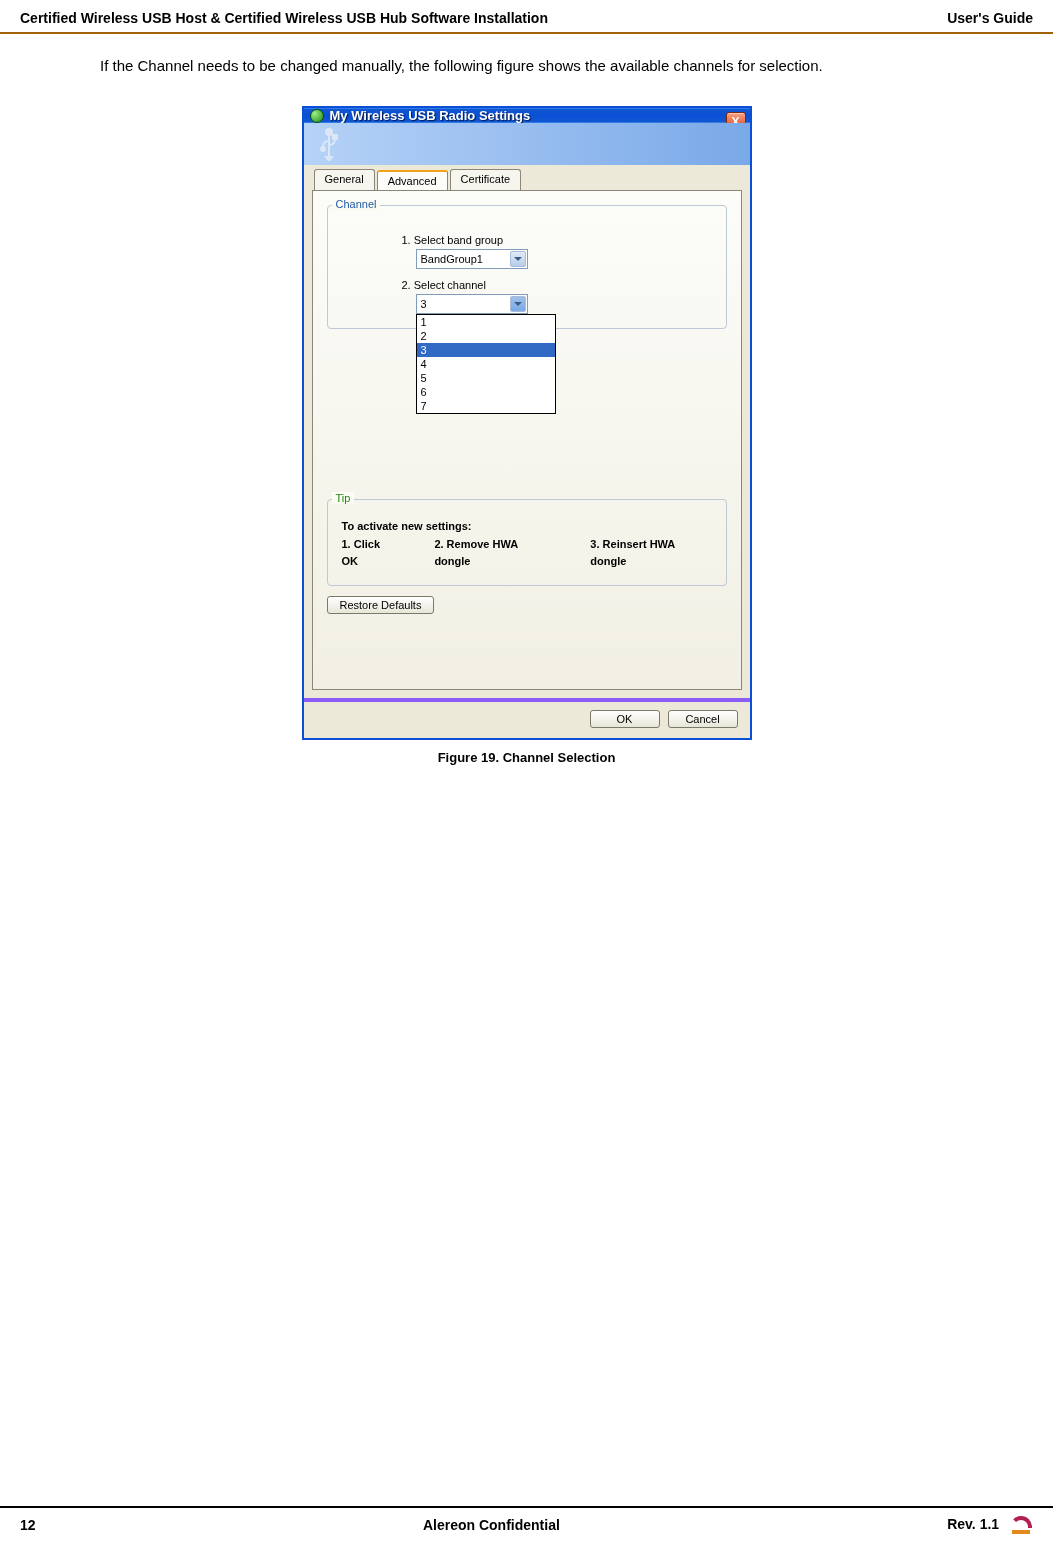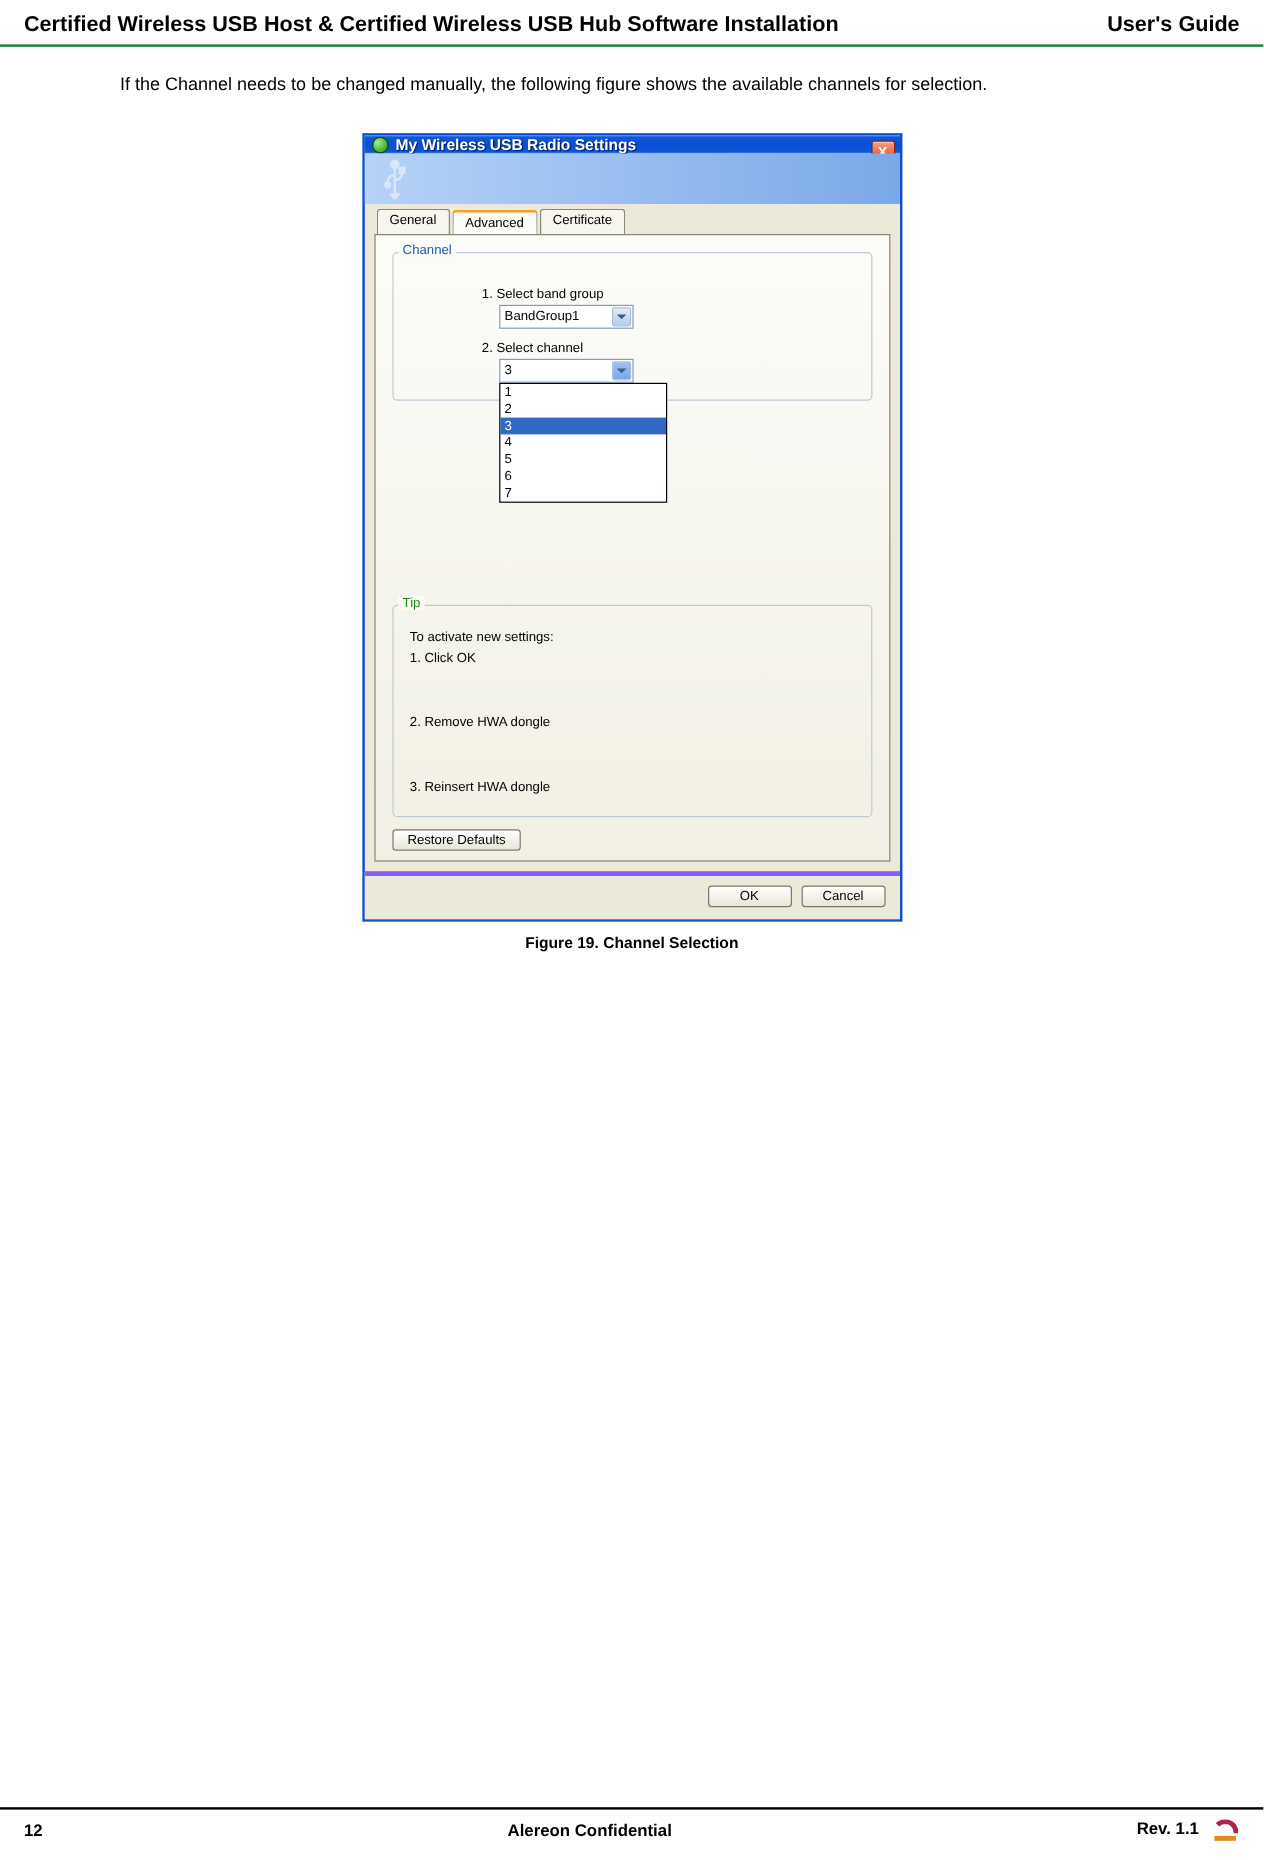--- a/index.html
+++ b/index.html
@@ -8,23 +8,23 @@
     background: #fff;
     width: 1053px;
     height: 1550px;
     position: relative;
     color: #000;
   }
   .page-header {
     display: flex;
     justify-content: space-between;
     padding: 10px 20px 6px 20px;
-    font-size: 18px;
-    font-weight: bold;
-    border-bottom: 2px solid #15803d;
+    font-size: 14px;
+    font-weight: bold;
+    border-bottom: 2px solid #a16207;
   }
   .body-text {
     padding: 22px 52px 0 100px;
     font-size: 15px;
     text-align: justify;
     line-height: 1.35;
   }
   .figure-wrap {
     display: flex;
     flex-direction: column;
@@ -168,22 +168,22 @@
     background: #fff;
     z-index: 5;
   }
   .dropdown .opt {
     padding: 0 4px;
     line-height: 14px;
     font-size: 11px;
     cursor: pointer;
   }
   .dropdown .opt.sel { background: #316ac5; color: #fff; }
-  .tip-body { font-size: 11px; line-height: 1.6; }
-  .tip-row2 { display: flex; gap: 36px; flex-direction: column; }
+  .tip-body { font-size: 11px; line-height: 1.6; font-weight: bold; }
+  .tip-row2 { display: flex; gap: 36px; }
   .xp-btn {
     border: 1px solid #7a7a6b;
     background: linear-gradient(to bottom,#fff,#e8e6d8);
     border-radius: 3px;
     padding: 2px 12px;
     font-size: 11px;
     font-family: Tahoma, sans-serif;
     cursor: pointer;
     min-width: 70px;
     text-align: center;

